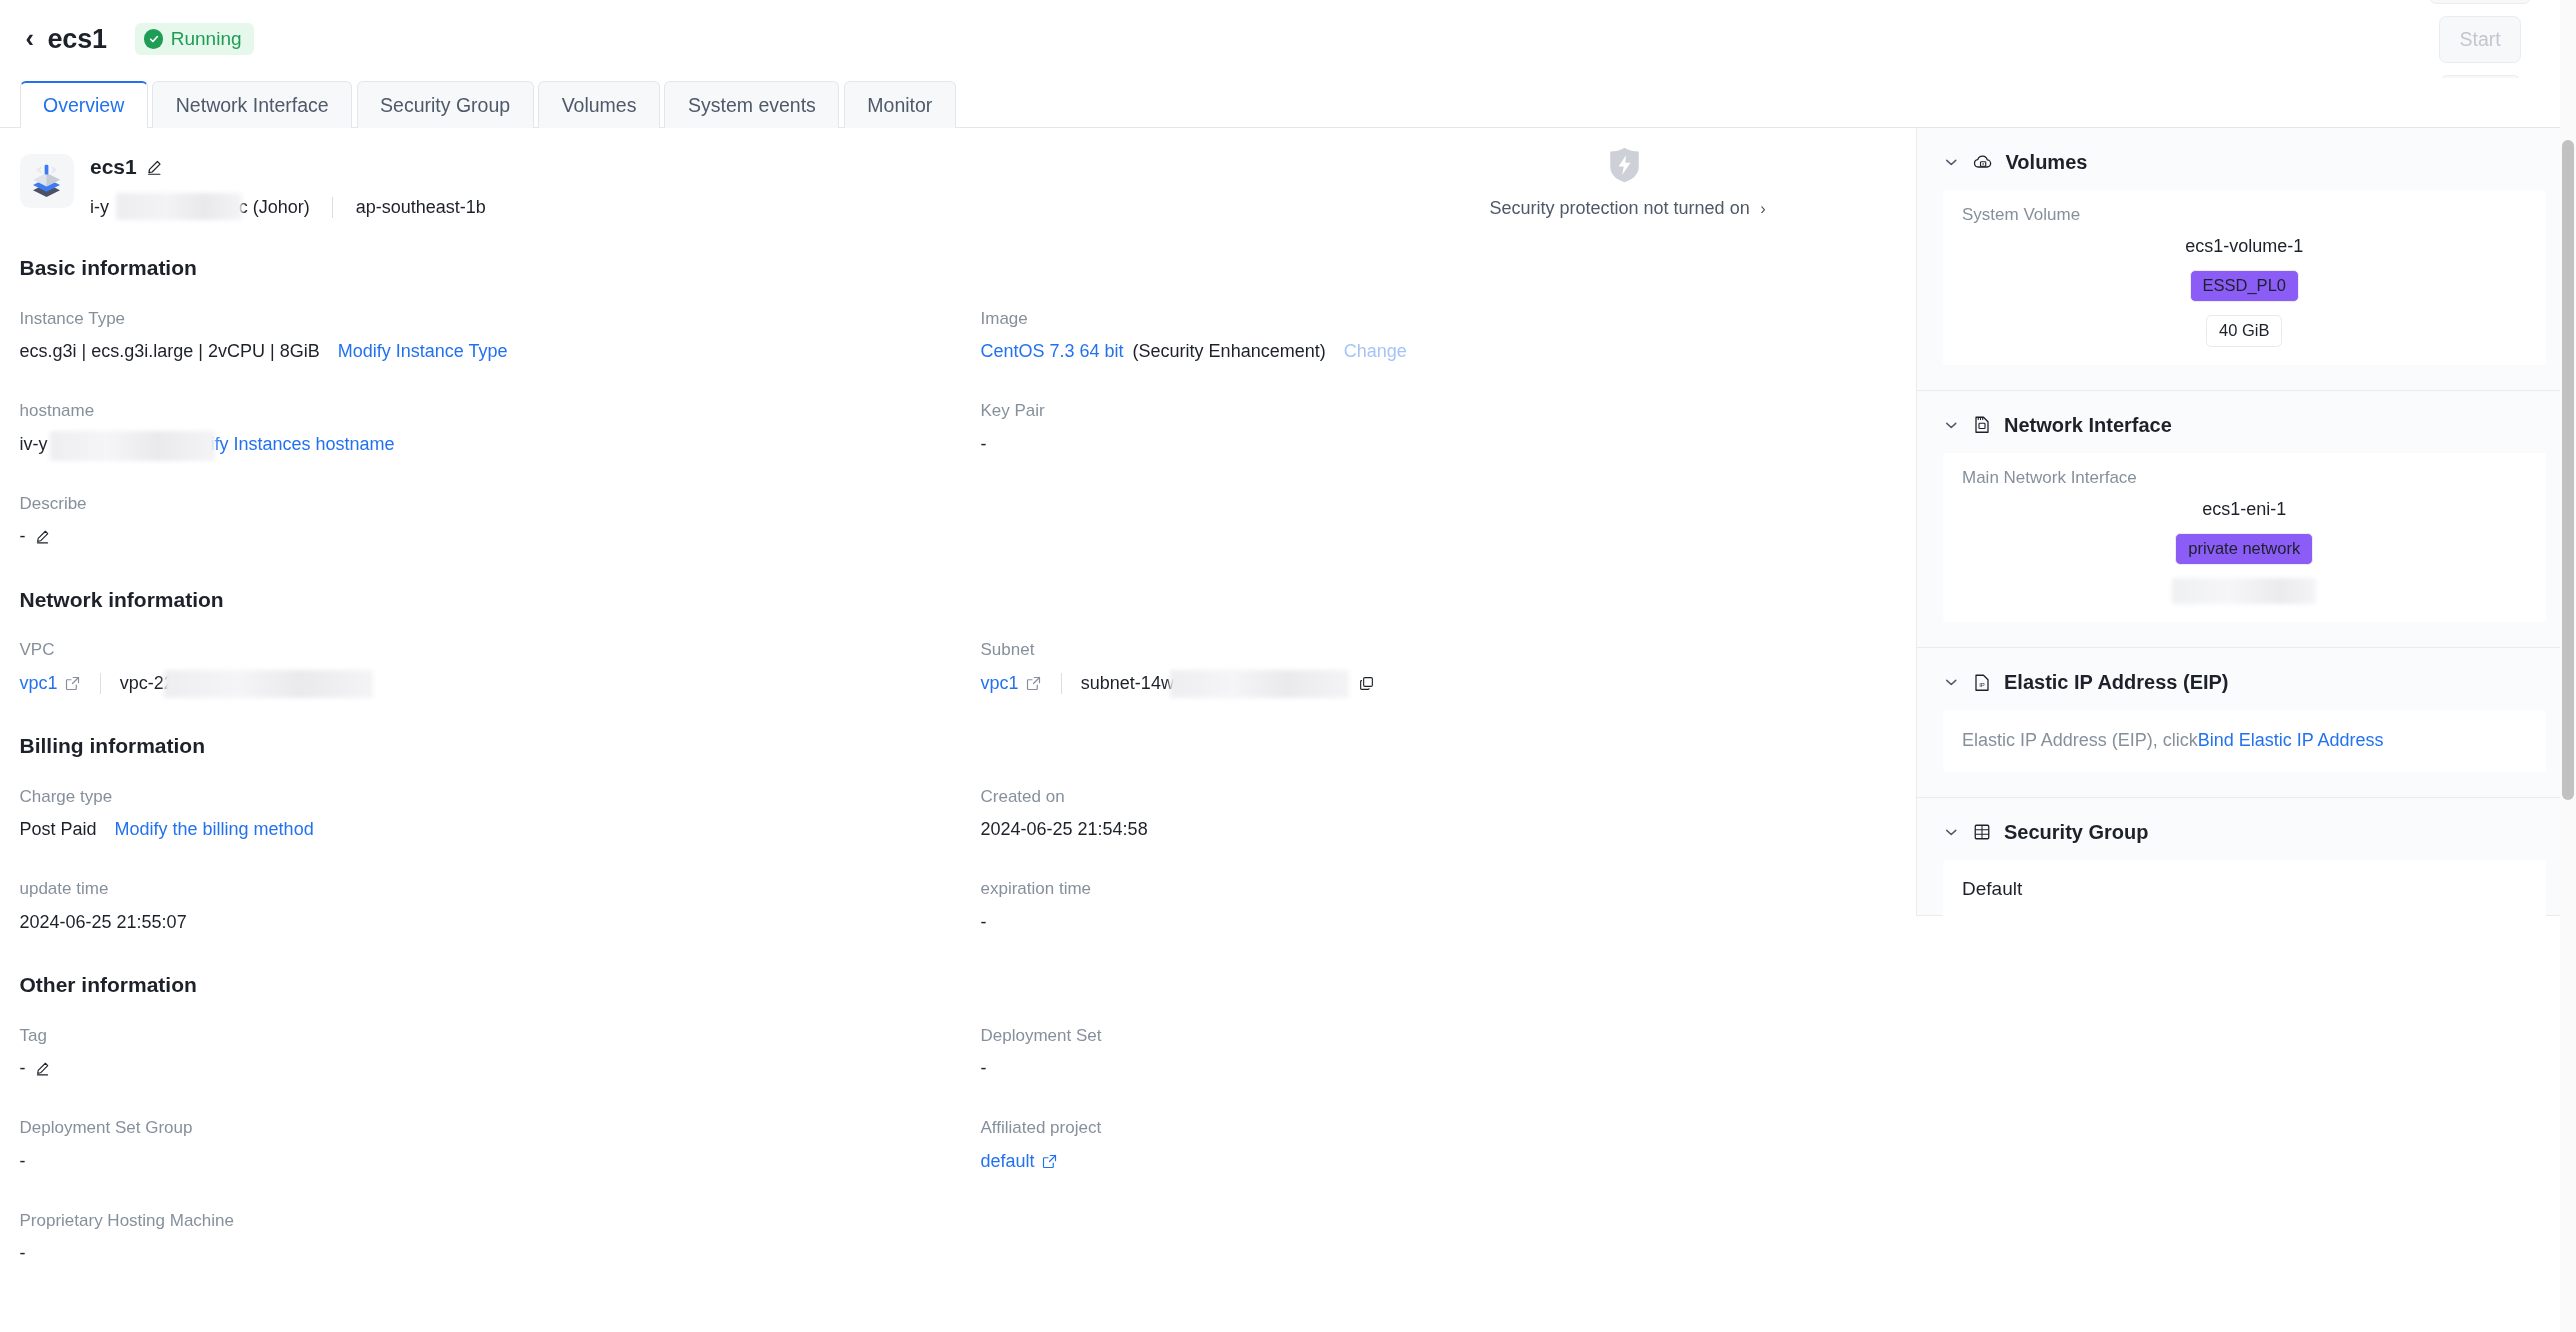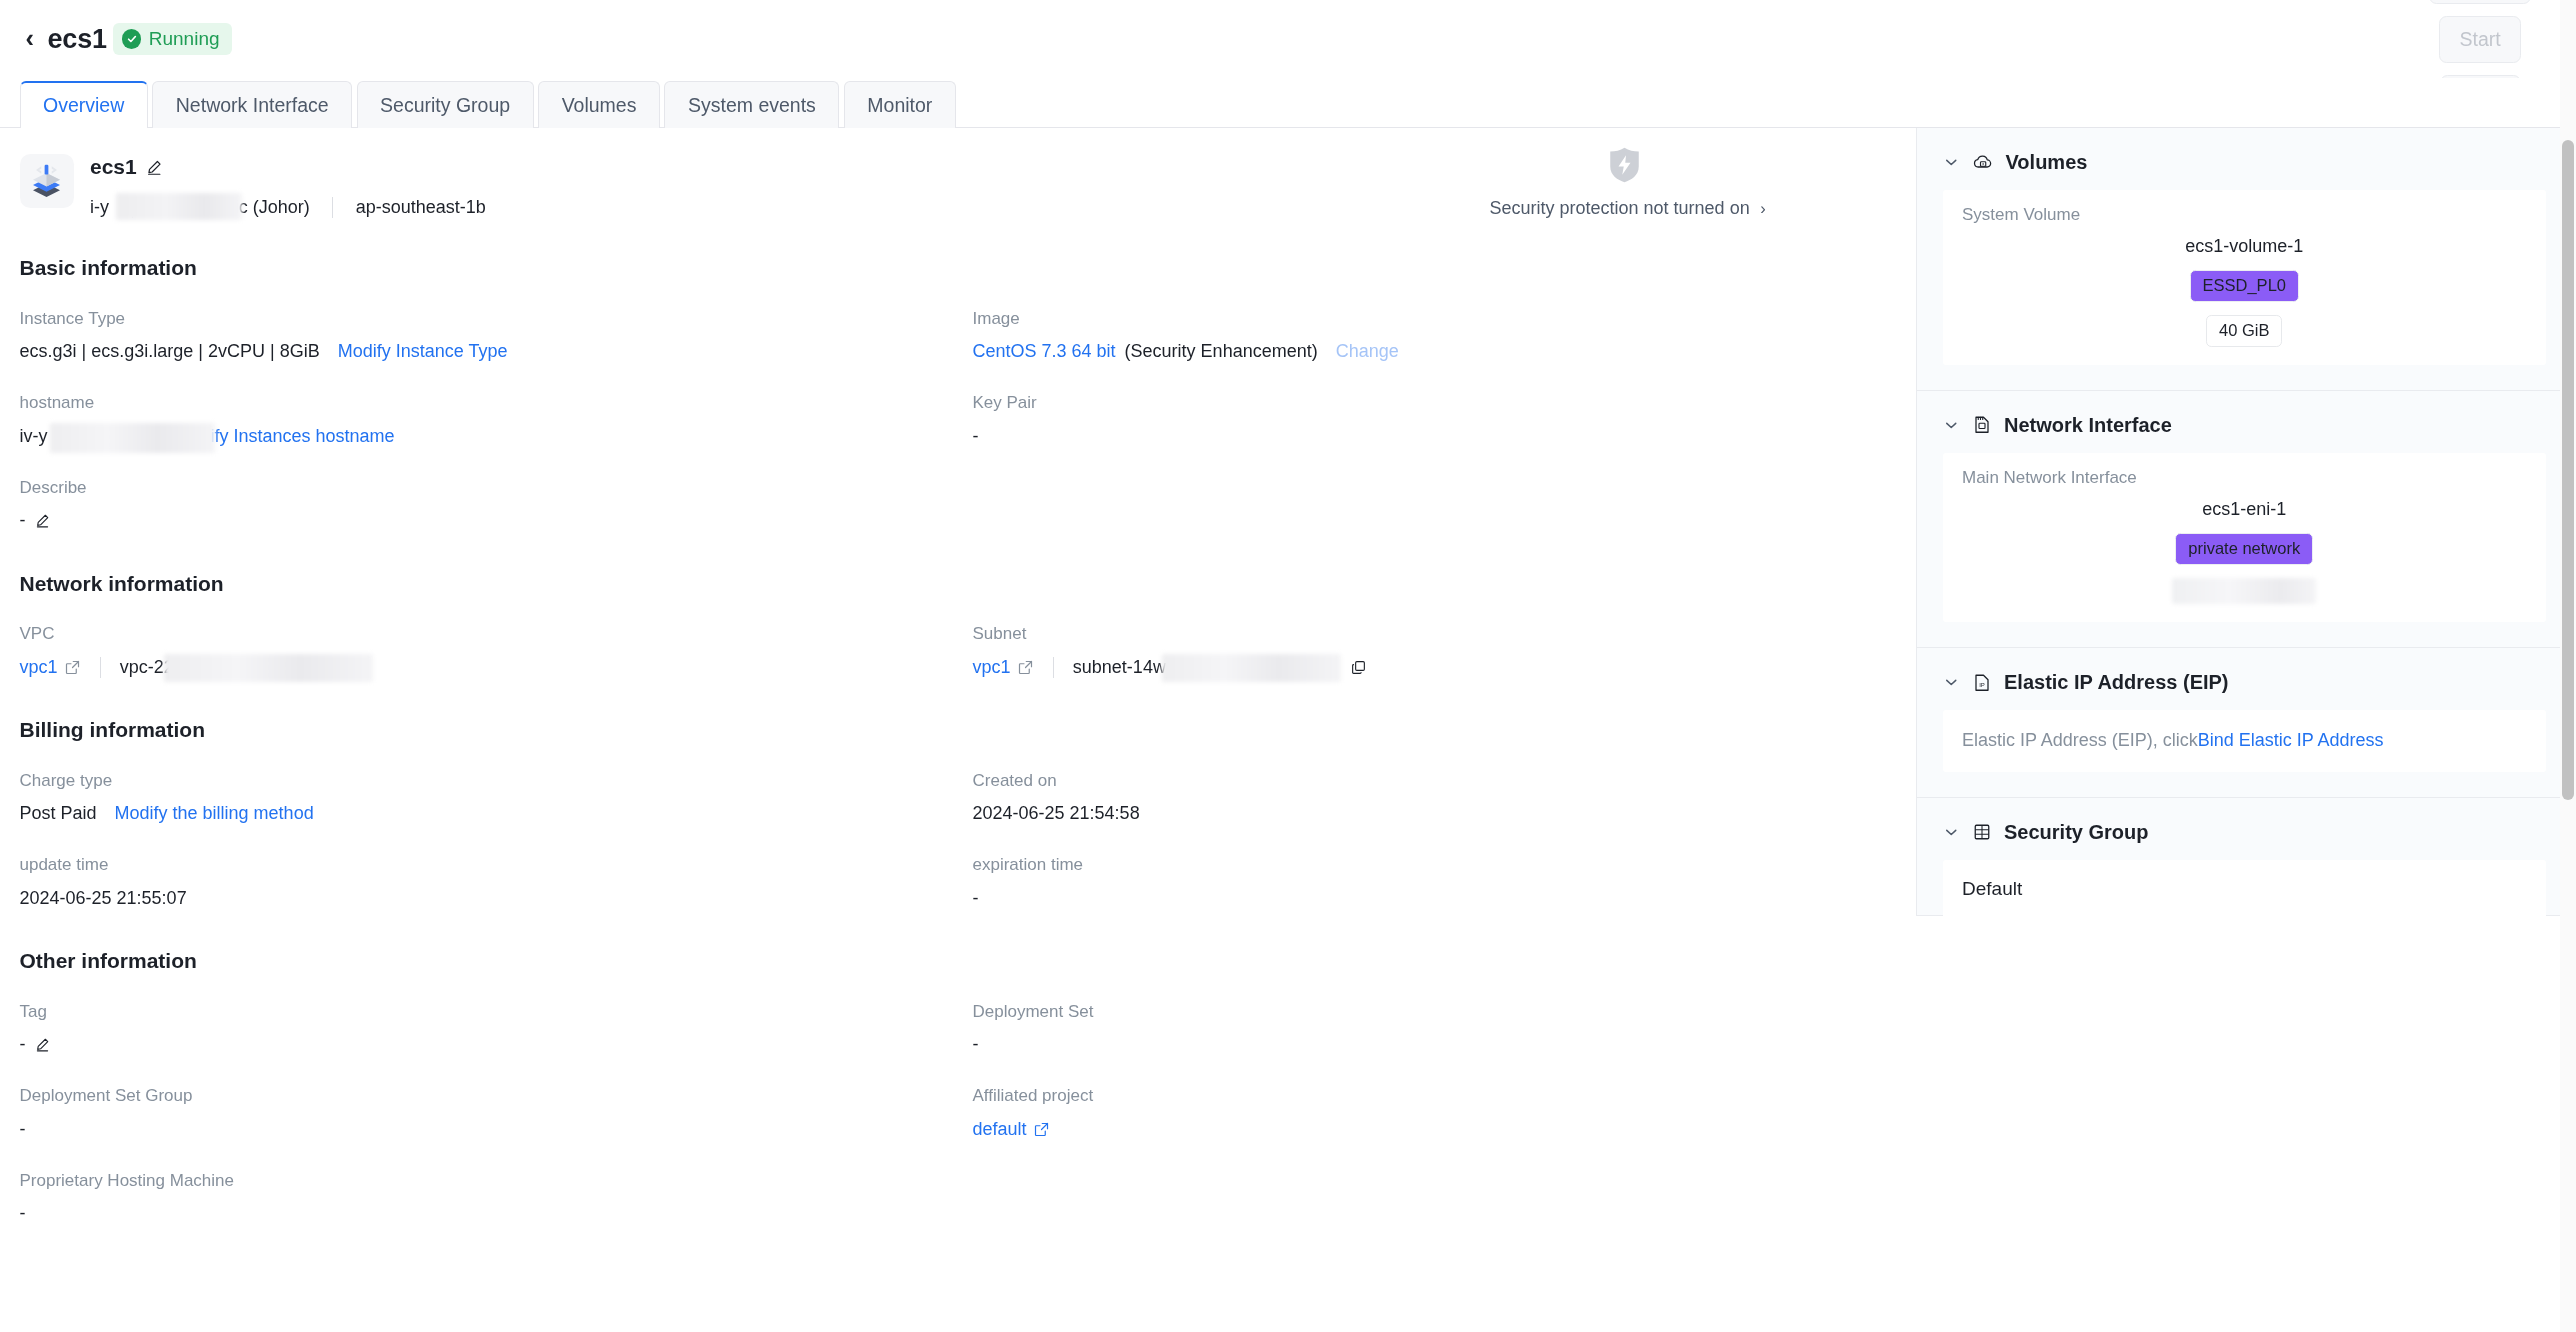--- a/index.html
+++ b/index.html
@@ -28,21 +28,21 @@
     font-weight: 600;
     cursor: pointer;
   }
   .page-title {
     font-size: 27px;
     font-weight: 700;
     color: #1d2129;
     letter-spacing: -0.2px;
   }
   .status-badge {
-    margin-left: 6px;
+    margin-left: 28px;
     display: inline-flex;
     align-items: center;
     gap: 7.5px;
     background: #e6f7ec;
     color: #1f9d55;
     border-radius: 6px;
     padding: 5.3px 12px 5.3px 9px;
     font-size: 19px;
     font-weight: 400;
   }
@@ -210,20 +210,21 @@
     font-size: 21px;
     font-weight: 700;
     color: #1d2129;
     margin-top: 38px;
   }
 
   .grid2 {
     display: grid;
     grid-template-columns: 953px 1fr;
     row-gap: 0;
+    gap: 8px;
   }
   .field { padding-top: 28.5px; }
   .field-label {
     font-size: 17px;
     color: #86909c;
     margin-bottom: 10.5px;
   }
   .field-value {
     font-size: 18px;
     color: #1d2129;

